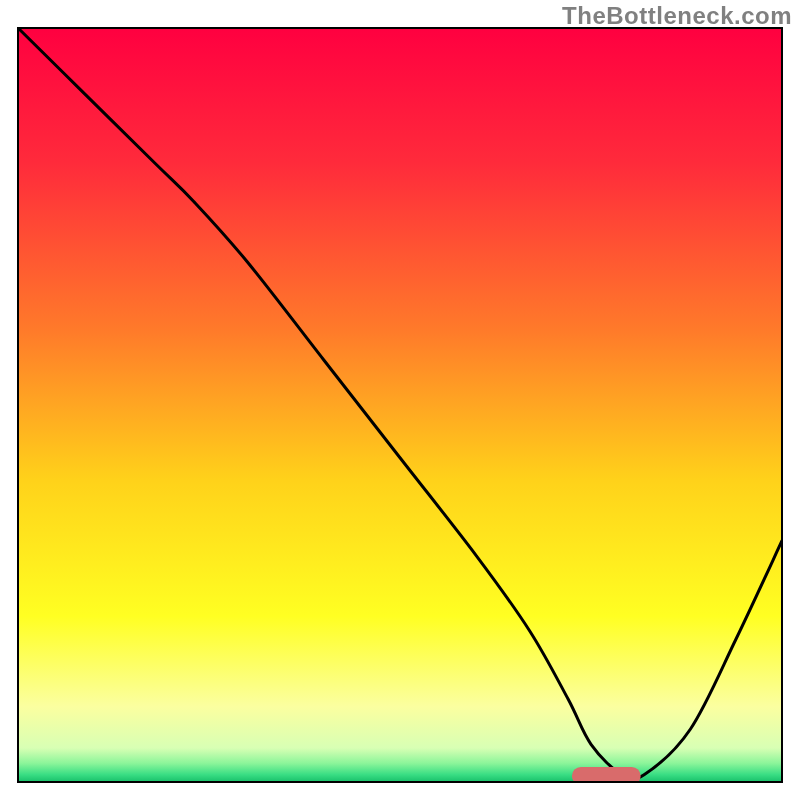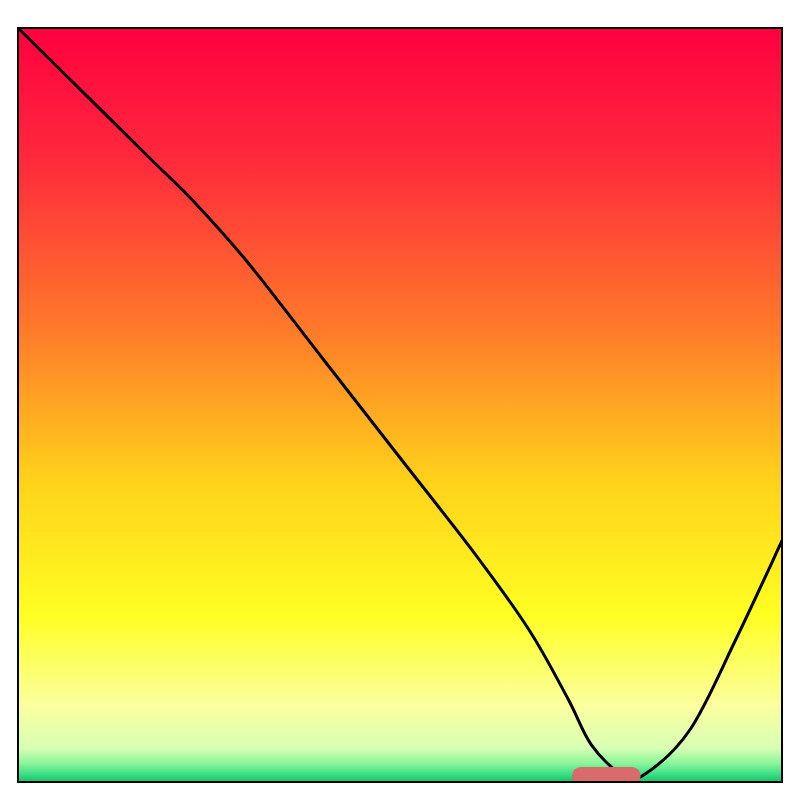--- a/index.html
+++ b/index.html
@@ -59,13 +59,14 @@
 
     <g clip-path="url(#plot-clip)">
       <path id="curve-path" fill="none" stroke="#000000" stroke-width="3" stroke-linecap="round" d="M 18 28 C 28.186666666666667 38.05333333333332 56.2 65.69999999999993 79.12 88.31999999999994 C 102.04 110.93999999999994 136.42 144.87000000000003 155.51999999999998 163.72000000000003 C 174.61999999999998 182.57000000000002 178.44 185.0833333333333 193.72 201.41999999999996 C 209 217.75666666666663 225.5533333333333 235.35000000000002 247.2 261.74 C 268.84666666666664 288.13 298.1333333333333 327.0866666666666 323.6 359.75999999999993 C 349.0666666666667 392.4333333333333 374.53333333333336 425.1066666666667 400 457.78000000000003 C 425.46666666666664 490.4533333333334 454.7533333333333 526.8966666666666 476.4 555.8 C 498.0466666666667 584.7033333333333 514.6000000000001 607.3233333333334 529.8800000000001 631.2 C 545.1600000000001 655.0766666666667 557.8933333333333 680.2099999999999 568.0799999999999 699.06 C 578.2666666666665 717.91 582.0866666666666 731.7333333333332 591 744.3 C 599.9133333333334 756.8666666666667 612.6466666666668 769.4333333333334 621.5600000000001 774.46 C 630.4733333333334 779.4866666666667 633.02 782 644.48 774.46 C 655.94 766.9200000000001 675.0400000000001 751.84 690.32 729.22 C 705.6 706.6 720.88 670.1566666666666 736.16 638.74 C 751.4399999999999 607.3233333333334 774.36 557.0566666666667 782 540.72"></path>
 
       <rect id="marker-rect" fill="#d96b6b" rx="9.048" ry="9.048" x="571.9" y="766.92" width="68.75999999999999" height="18.096"></rect>
     </g>
 
     <rect x="18" y="28" width="764" height="754" fill="none" stroke="#000" stroke-width="2"></rect>
   </svg>
 
+  <div class="watermark">TheBottleneck.com</div>
 </div>
 
 </body></html>

